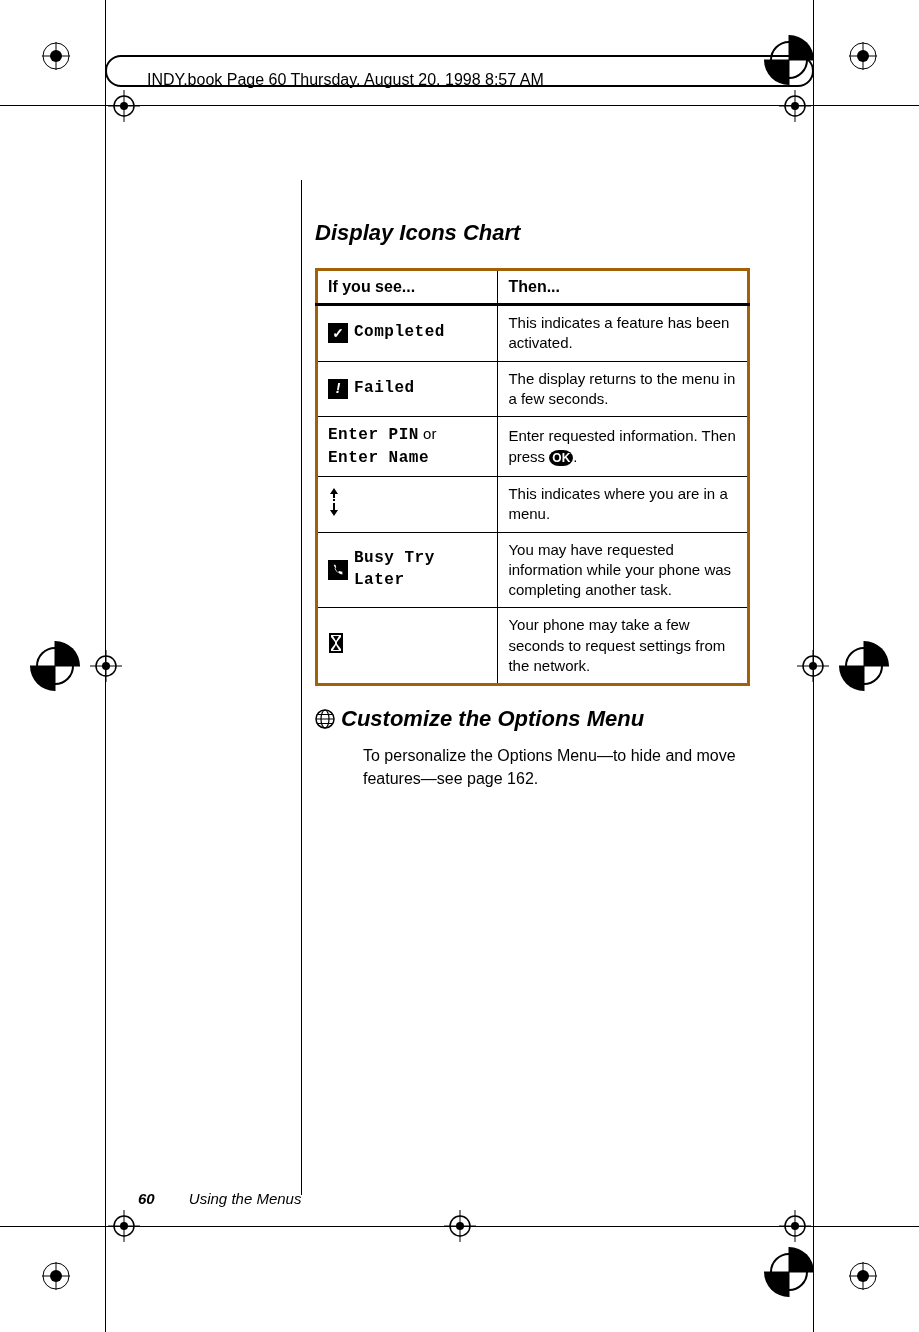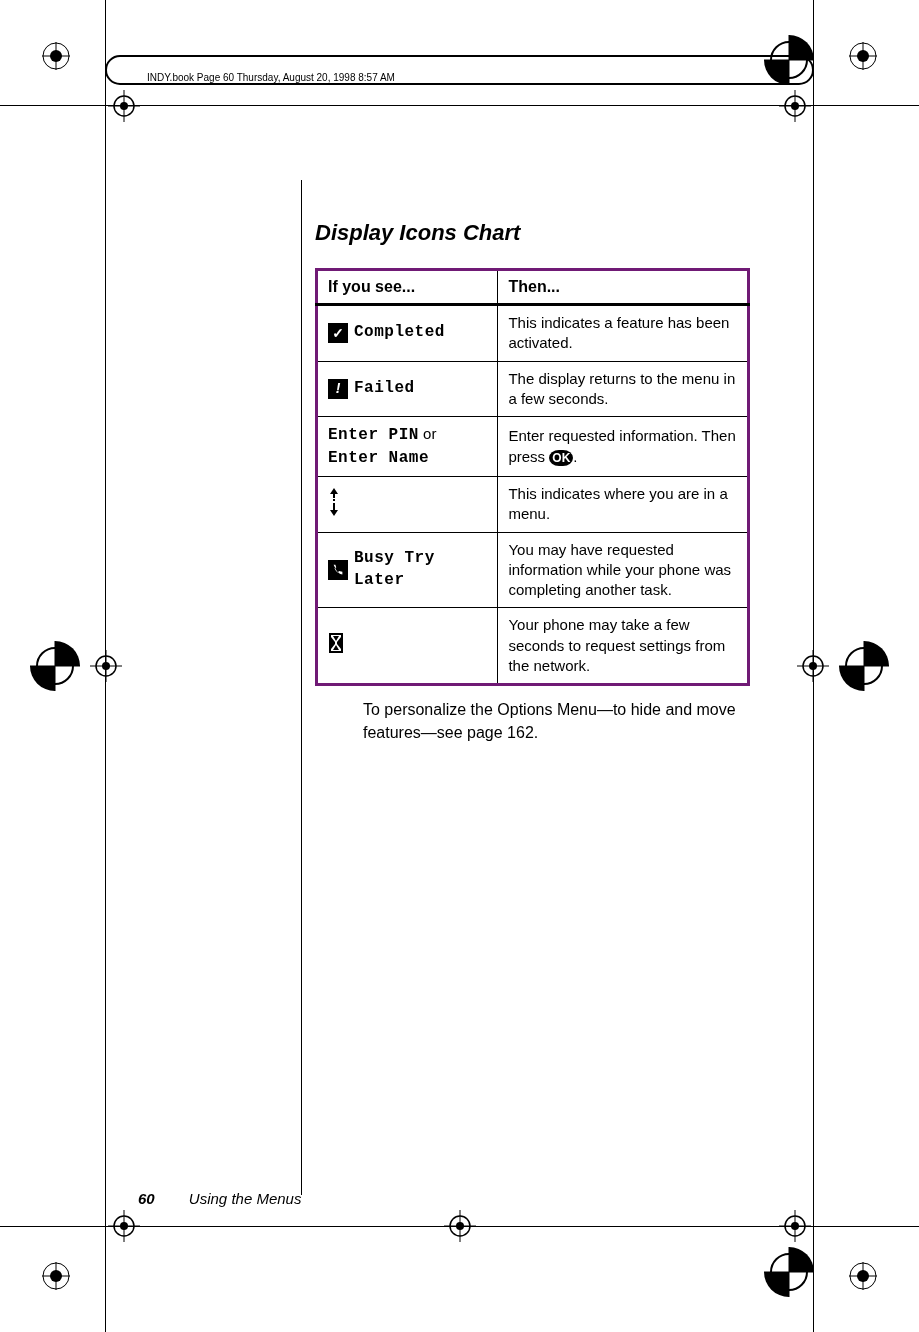--- a/index.html
+++ b/index.html
@@ -38,23 +38,23 @@
     
     .header-bar {
       position: absolute;
       top: 55px;
       left: 105px;
       right: 105px;
       height: 30px;
       border: 2px solid #000;
       border-radius: 20px;
       display: flex;
-      align-items: flex-end;
-      padding: 0 40px;
-      font-size: 10px;
+      align-items: flex-start;
+      padding: 14px 40px;
+      font-size: 16px;
     }
 
     
     .page-content {
       position: absolute;
       top: 180px;
       left: 315px;
       width: 435px;
     }
     .section-heading {
@@ -70,21 +70,21 @@
     .globe {
       width: 20px;
       height: 20px;
       display: inline-block;
       flex-shrink: 0;
     }
     
     table {
       border-collapse: collapse;
       width: 100%;
-      border: 3px solid #701a75;
+      border: 3px solid #a16207;
       margin-top: 22px;
     }
     th {
       text-align: left;
       font-weight: bold;
       font-size: 16px;
       padding: 7px 10px;
       border: 1px solid #000;
       border-bottom: 3px solid #000;
     }
@@ -373,20 +373,30 @@
                 <path d="M3 2 L13 2 L13 4 L9 9 L9 11 L13 16 L13 18 L3 18 L3 16 L7 11 L7 9 L3 4 Z" fill="#fff"></path>
                 <path d="M5 3 L11 3 L8 8 Z M8 12 L11 17 L5 17 Z" fill="#000"></path>
               </svg>
         </span>
       </td>
       <td>Your phone may take a few seconds to request settings from the network.</td>
     </tr>
   </tbody>
     </table>
 
+  <div class="section-heading" style="margin-top:20px;">
+    <span class="globe">
+      <svg viewBox="0 0 20 20">
+          <circle cx="10" cy="10" r="9" fill="none" stroke="#000" stroke-width="1.5"></circle>
+          <ellipse cx="10" cy="10" rx="4" ry="9" fill="none" stroke="#000" stroke-width="1.2"></ellipse>
+          <path d="M1 10 H19 M2.5 5.5 H17.5 M2.5 14.5 H17.5" stroke="#000" stroke-width="1.2"></path>
+        </svg>
+    </span>
+    <span>Customize the Options Menu</span>
+  </div>
 
   <div class="body-text">To personalize the Options Menu—to hide and move features—see page 162.</div>
 </div>
 
 <div class="footer">
   <span class="page-no">60</span>
   <span class="title">Using the Menus</span>
 </div>
 
 </body></html>

